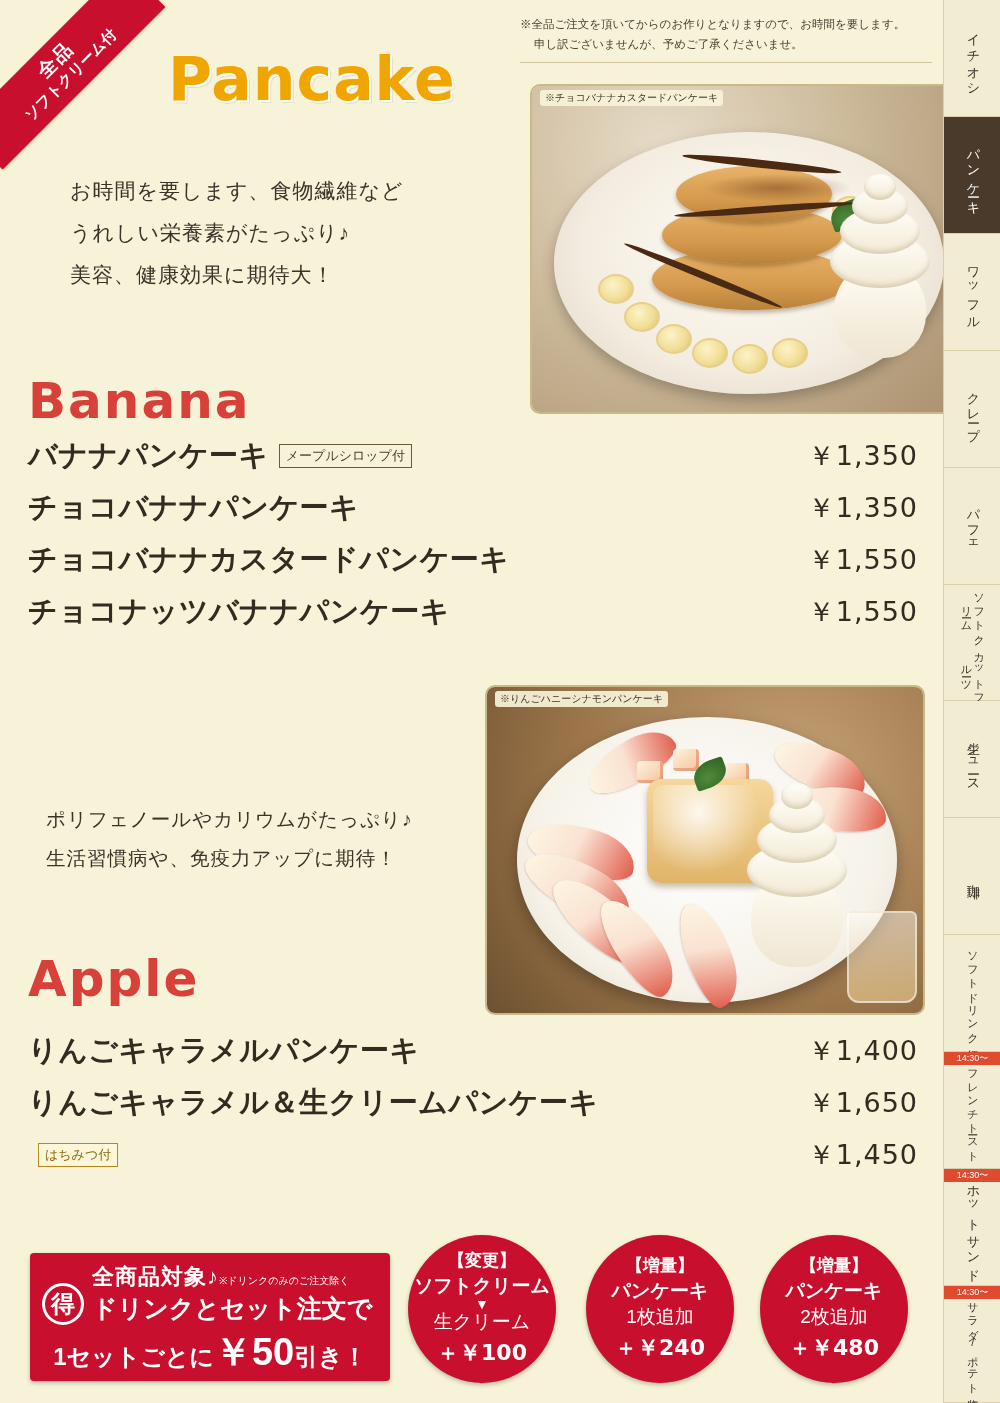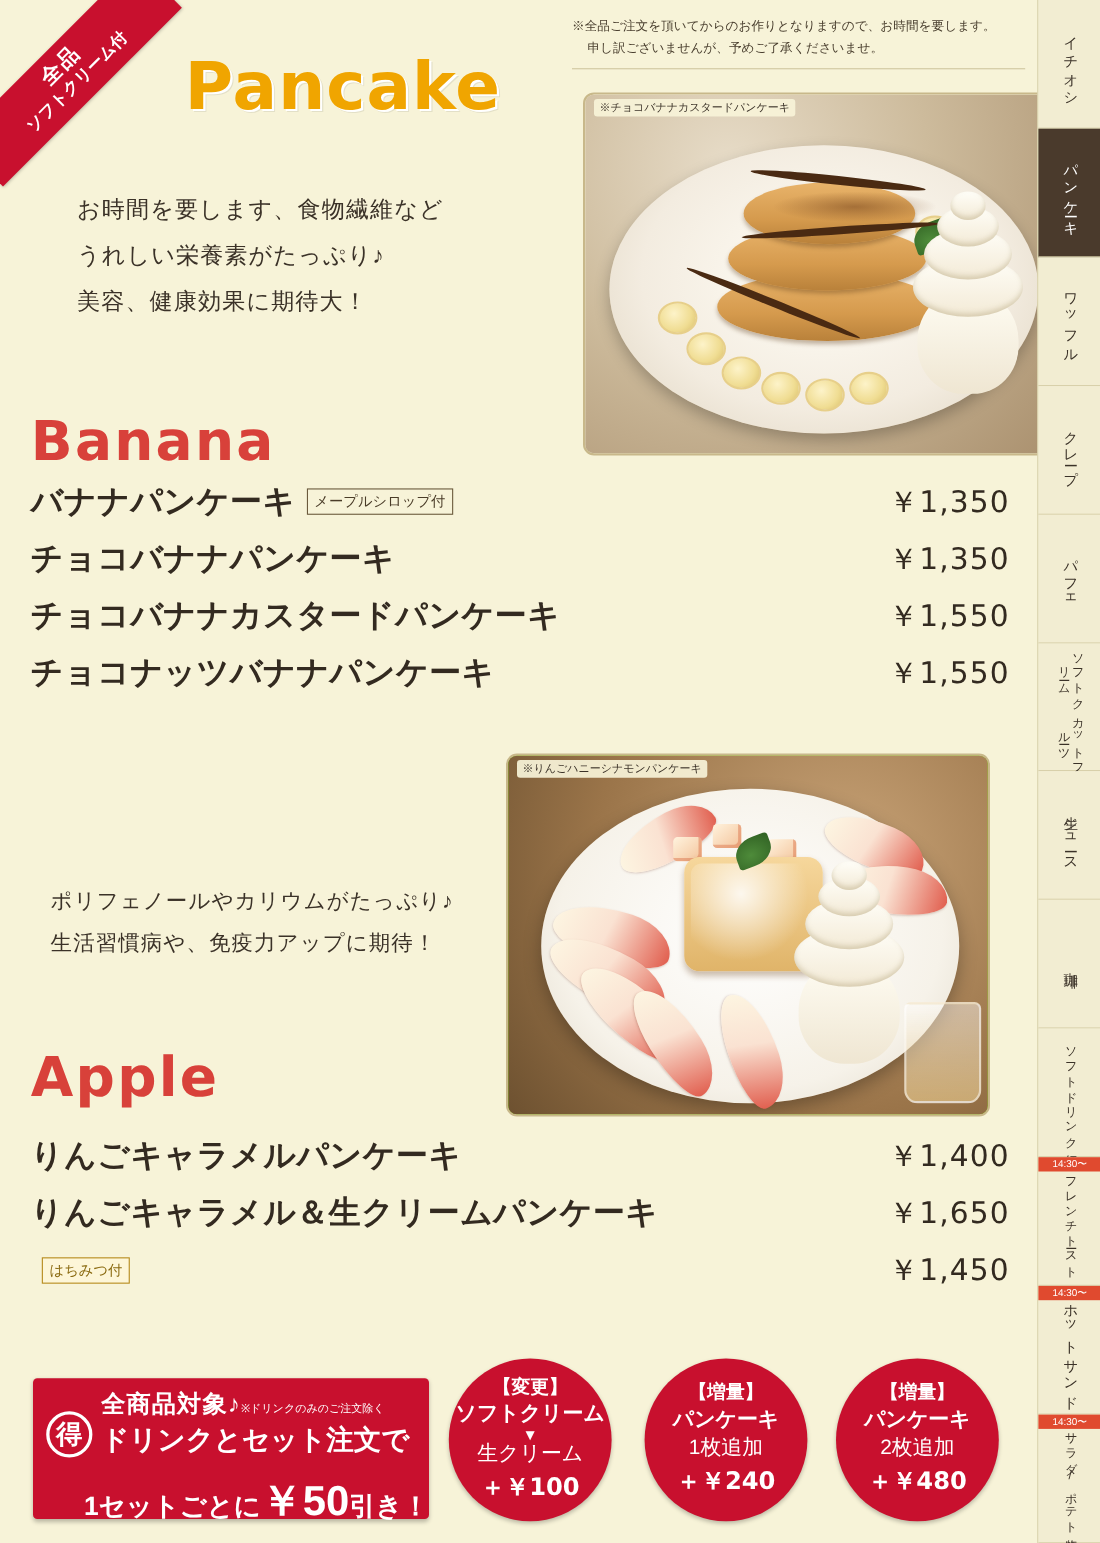--- a/index.html
+++ b/index.html
@@ -109,21 +109,21 @@
     background: #000;
   }
   .photo .cap {
     position: absolute; top: 4px; left: 8px;
     font-size: 10px; color: #3b3228;
     background: rgba(247,243,216,.92);
     padding: 1px 5px; border-radius: 3px;
     z-index: 5;
   }
   #photo1 { top: 84px; left: 485px; width: 440px; height: 330px; background:#f7f3d8;margin-left:45px; }
-  #photo2 { top: 685px; left: 460px; width: 440px; height: 330px; background:#84cc16; }
+  #photo2 { top: 685px; left: 485px; width: 440px; height: 330px; background:#ffffff; }
 
   .pcimg { position: absolute; inset: 0; }
 
   
   .p1-bg { position:absolute; inset:0; background:
       radial-gradient(circle at 30% 20%, #e7dcc8 0%, #cdbb9c 45%, #a98f6d 100%); }
   .plate1 { position:absolute; left:22px; top:46px; width:390px; height:262px;
       background: radial-gradient(ellipse at 50% 45%, #fffdf6 0%, #f3ece0 60%, #ddd2bd 100%);
       border-radius:50%; box-shadow: 0 6px 14px rgba(0,0,0,.25); }
   .stack1 { position:absolute; left:120px; top:70px; width:200px; height:160px; }
@@ -240,21 +240,21 @@
     width: 42px; height: 42px; border-radius: 50%;
     border: 3px solid #fff; color:#fff;
     display:flex; align-items:center; justify-content:center;
     font-size: 24px; font-weight: bold; flex: 0 0 auto;
     margin-top: 22px;
   }
   .promo .txtcol { margin-left: 8px; }
   .promo .t1 { font-size: 22px; font-weight: bold; letter-spacing: 1px; }
   .promo .t1 .note { font-size: 10px; font-weight: normal; letter-spacing: 0; }
   .promo .t2 { font-size: 25px; font-weight: bold; letter-spacing: 0px; }
-  .promo .t3 { font-size: 24px; font-weight: bold; text-align:right; margin-top: 14px; }
+  .promo .t3 { font-size: 24px; font-weight: bold; text-align:center; margin-top: 2px; }
   .promo .t3 .big { font-size: 38px; }
 
   .circle-promo {
     position: absolute; bottom: 20px;
     width: 148px; height: 148px; border-radius: 50%;
     background: #c8102e; color: #fff;
     display:flex; flex-direction:column; align-items:center; justify-content:center;
     text-align:center; line-height: 1.35;
     box-shadow: 0 2px 4px rgba(0,0,0,.25);
   }

